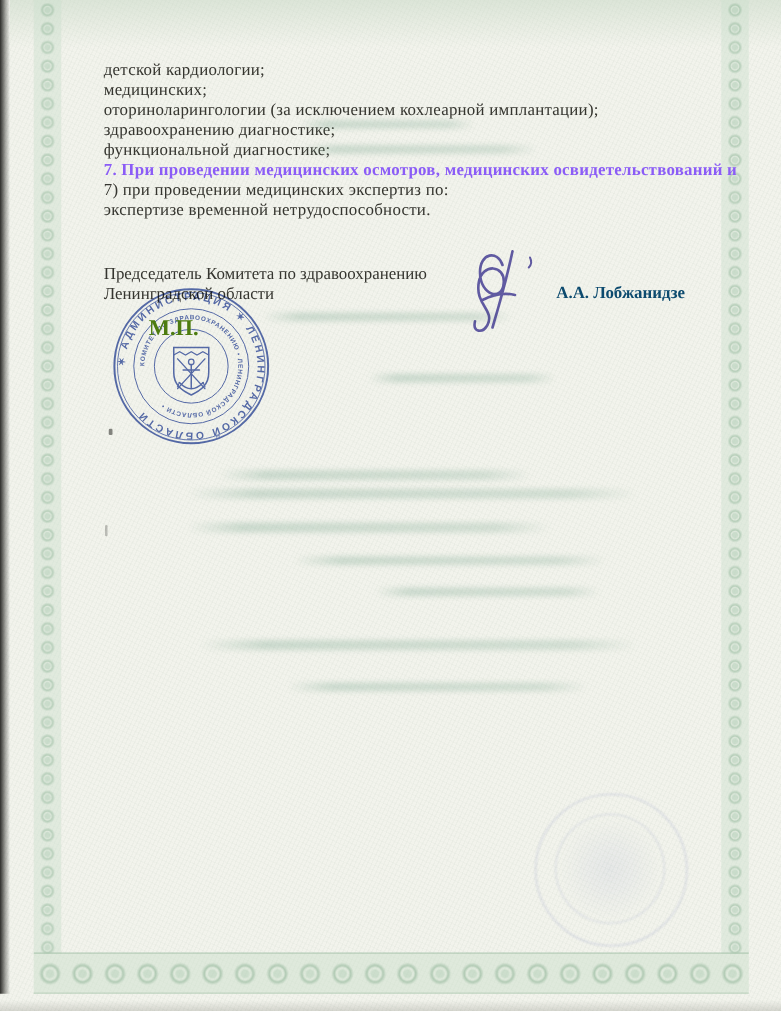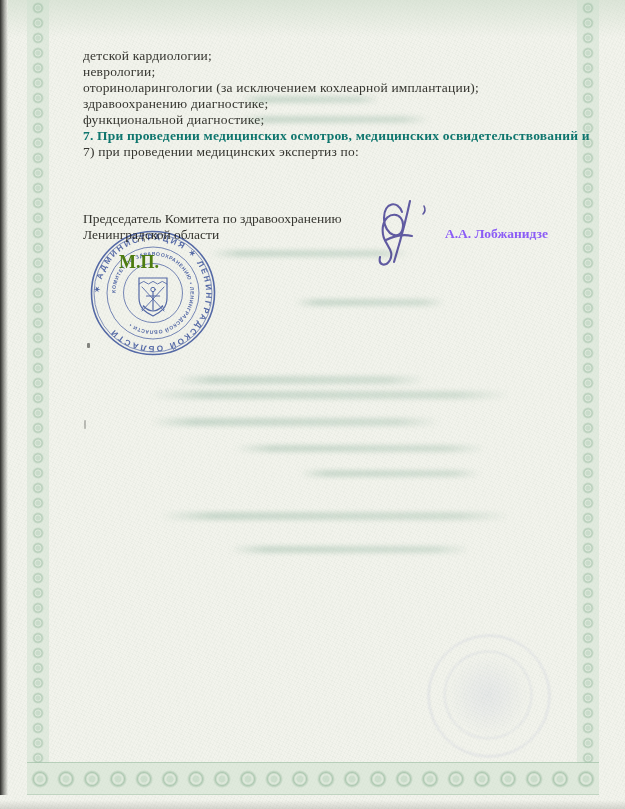--- a/index.html
+++ b/index.html
@@ -53,29 +53,29 @@
     border-top:1px solid rgba(138,176,146,.45);
     border-bottom:1px solid rgba(138,176,146,.35);
   }
   
   .textblock{
     position:absolute;left:83px;top:48px;width:490px;
     font-size:13.5px;line-height:16px;color:#35352f;
     letter-spacing:.2px;
   }
   .ln{white-space:nowrap;}
-  .ln.bold{font-weight:bold;color:#0f766e;}
+  .ln.bold{font-weight:bold;color:#8b5cf6;}
   
   .signoff-title{
     position:absolute;left:83px;top:211px;width:330px;
     font-size:13.5px;line-height:16px;color:#35352f;
   }
   .signer-name{
     position:absolute;left:445px;top:226px;
-    font-size:13.5px;font-weight:bold;color:#8b5cf6;white-space:nowrap;
+    font-size:13.5px;font-weight:bold;color:#0c4a6e;white-space:nowrap;
   }
   .mp-label{
     position:absolute;left:119px;top:252px;
     font-size:18px;font-weight:bold;color:#4d7c0f;z-index:5;
   }
   
   .stamp{
     position:absolute;left:88px;top:228px;width:130px;height:130px;
     mix-blend-mode:multiply;opacity:.85;z-index:4;
   }
@@ -113,26 +113,27 @@
 <div class="page">
 
   <div class="top-tint"></div>
 
   <div class="gv left"></div>
   <div class="gv right"></div>
   <div class="gh-bottom"></div>
 
   <div class="textblock">
     <div class="ln">детской кардиологии;</div>
-    <div class="ln">неврологии;</div>
+    <div class="ln">медицинских;</div>
     <div class="ln">оториноларингологии (за исключением кохлеарной имплантации);</div>
     <div class="ln">здравоохранению диагностике;</div>
     <div class="ln">функциональной диагностике;</div>
     <div class="ln bold">7. При проведении медицинских осмотров, медицинских освидетельствований и</div>
     <div class="ln">7) при проведении медицинских экспертиз по:</div>
+    <div class="ln">экспертизе временной нетрудоспособности.</div>
   </div>
 
   <div class="signoff-title">
     <div class="ln">Председатель Комитета по здравоохранению</div>
     <div class="ln">Ленинградской области</div>
   </div>
   <div class="signer-name">А.А. Лобжанидзе</div>
   <div class="mp-label">М.П.</div>
 
   <svg class="stamp" viewBox="0 0 130 130" xmlns="http://www.w3.org/2000/svg">

